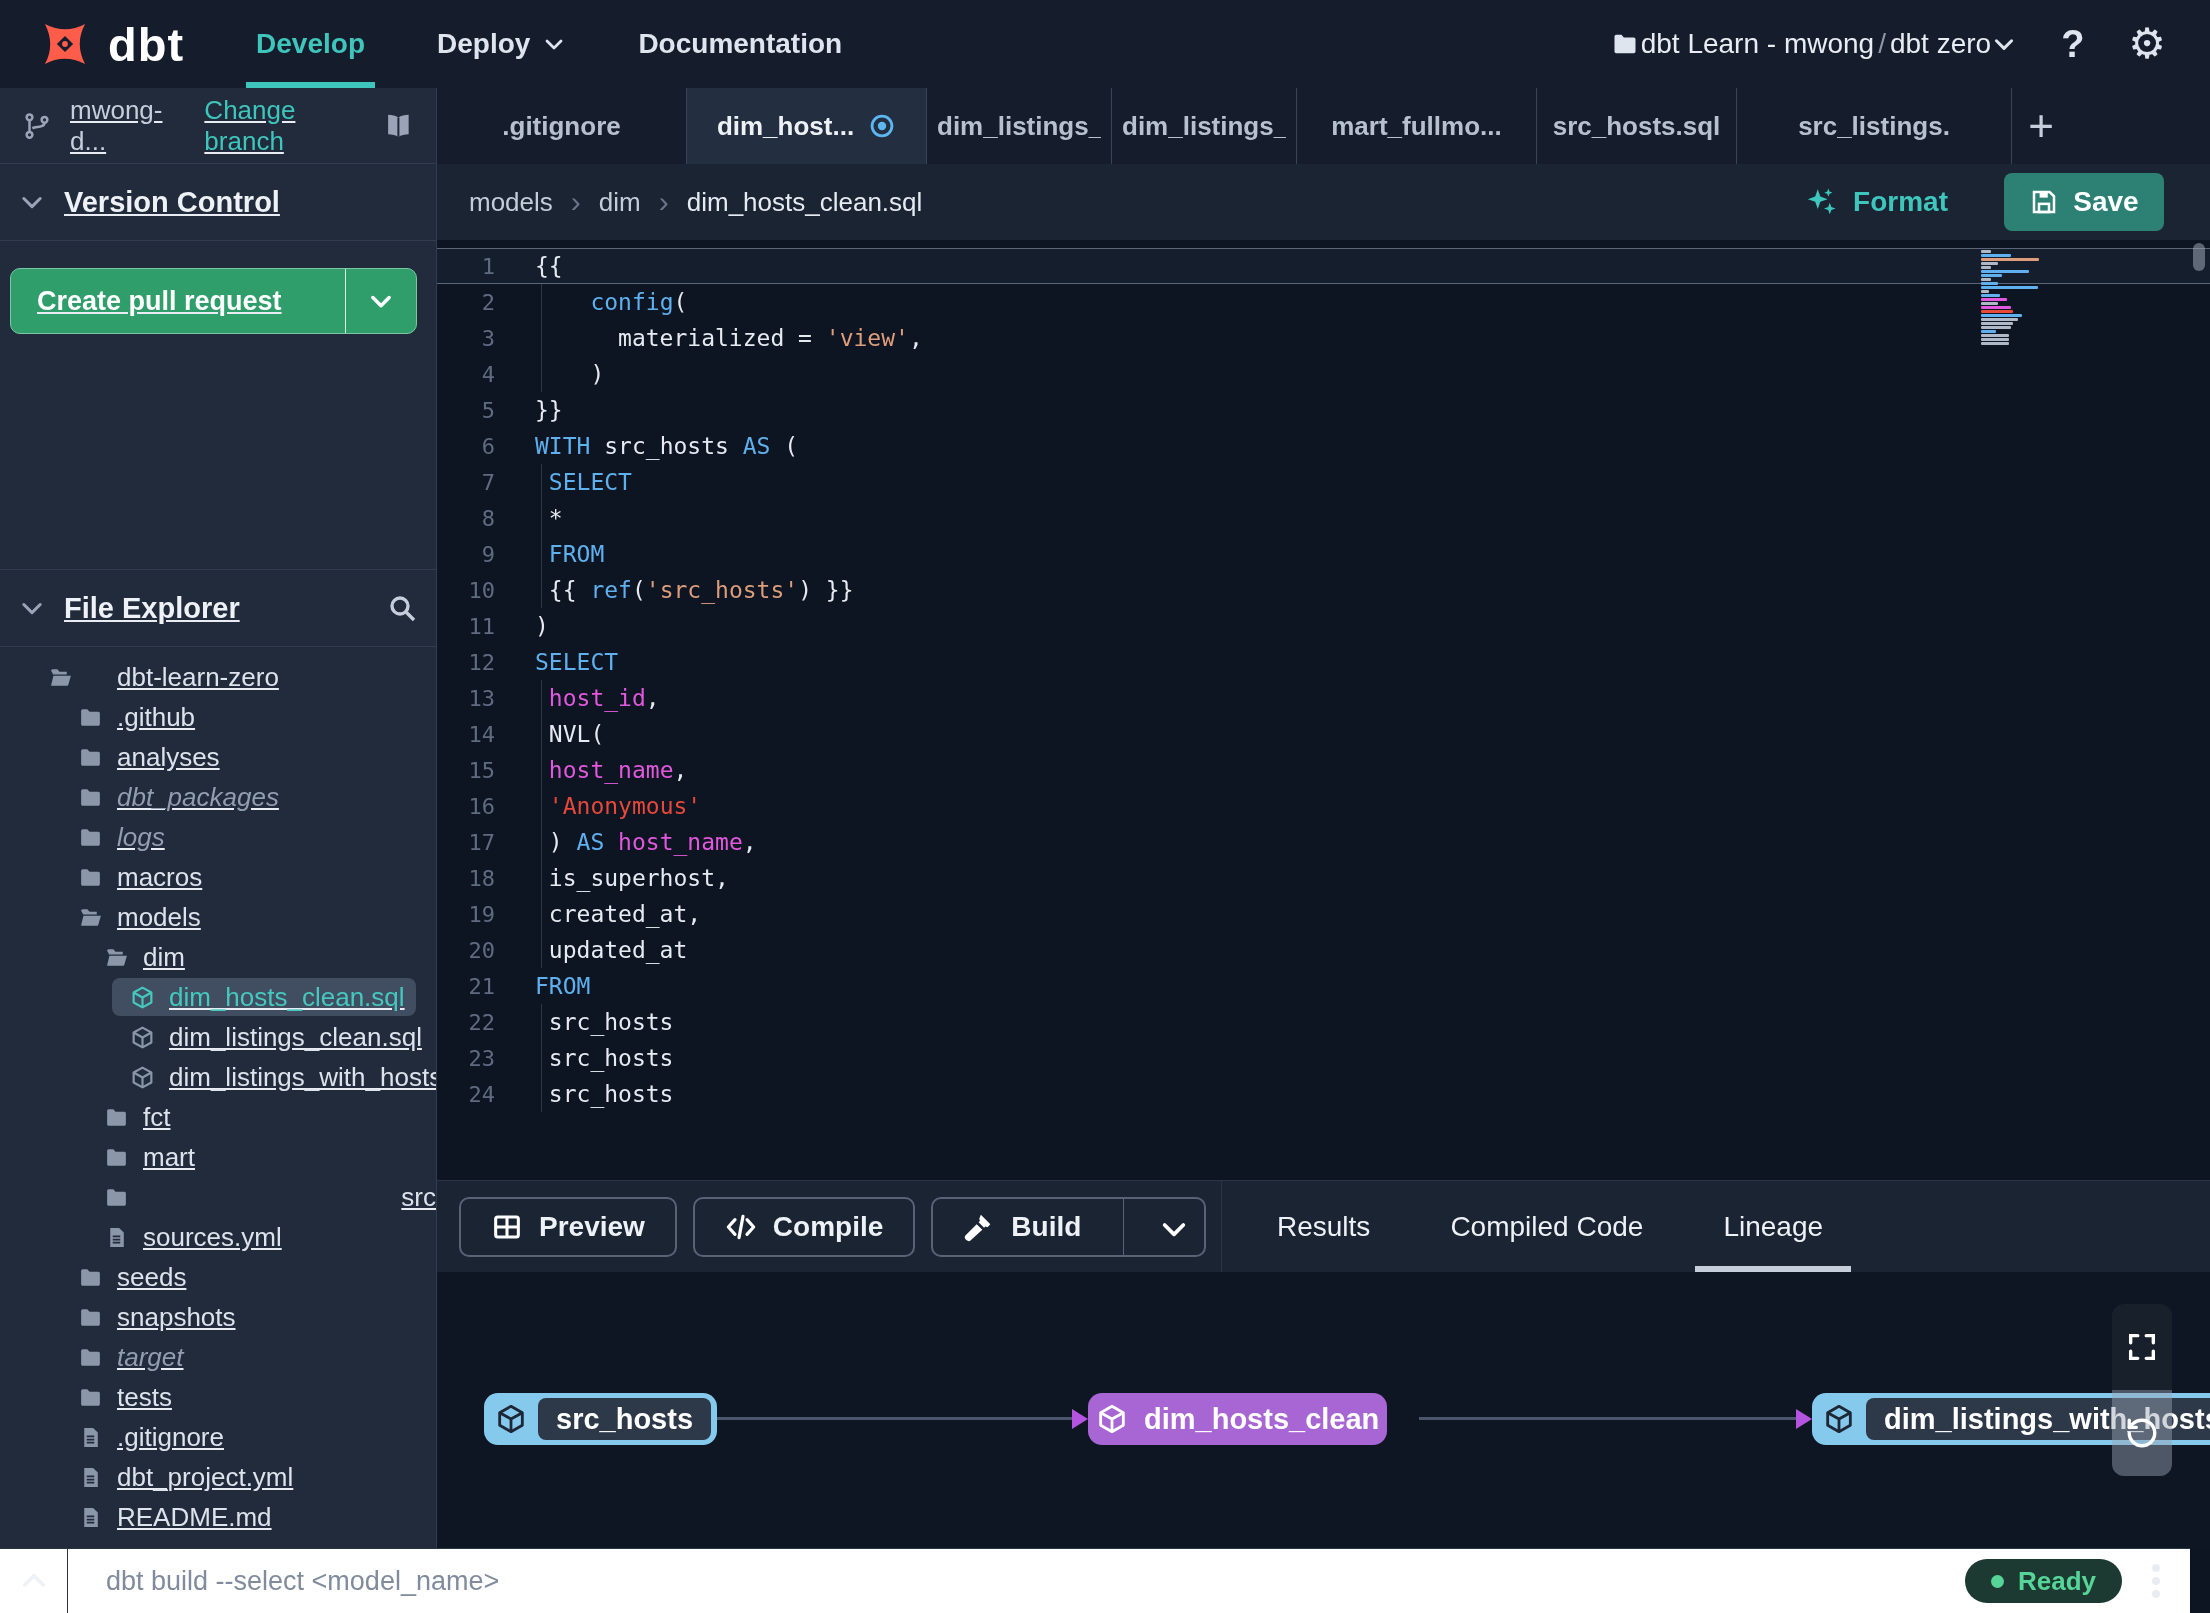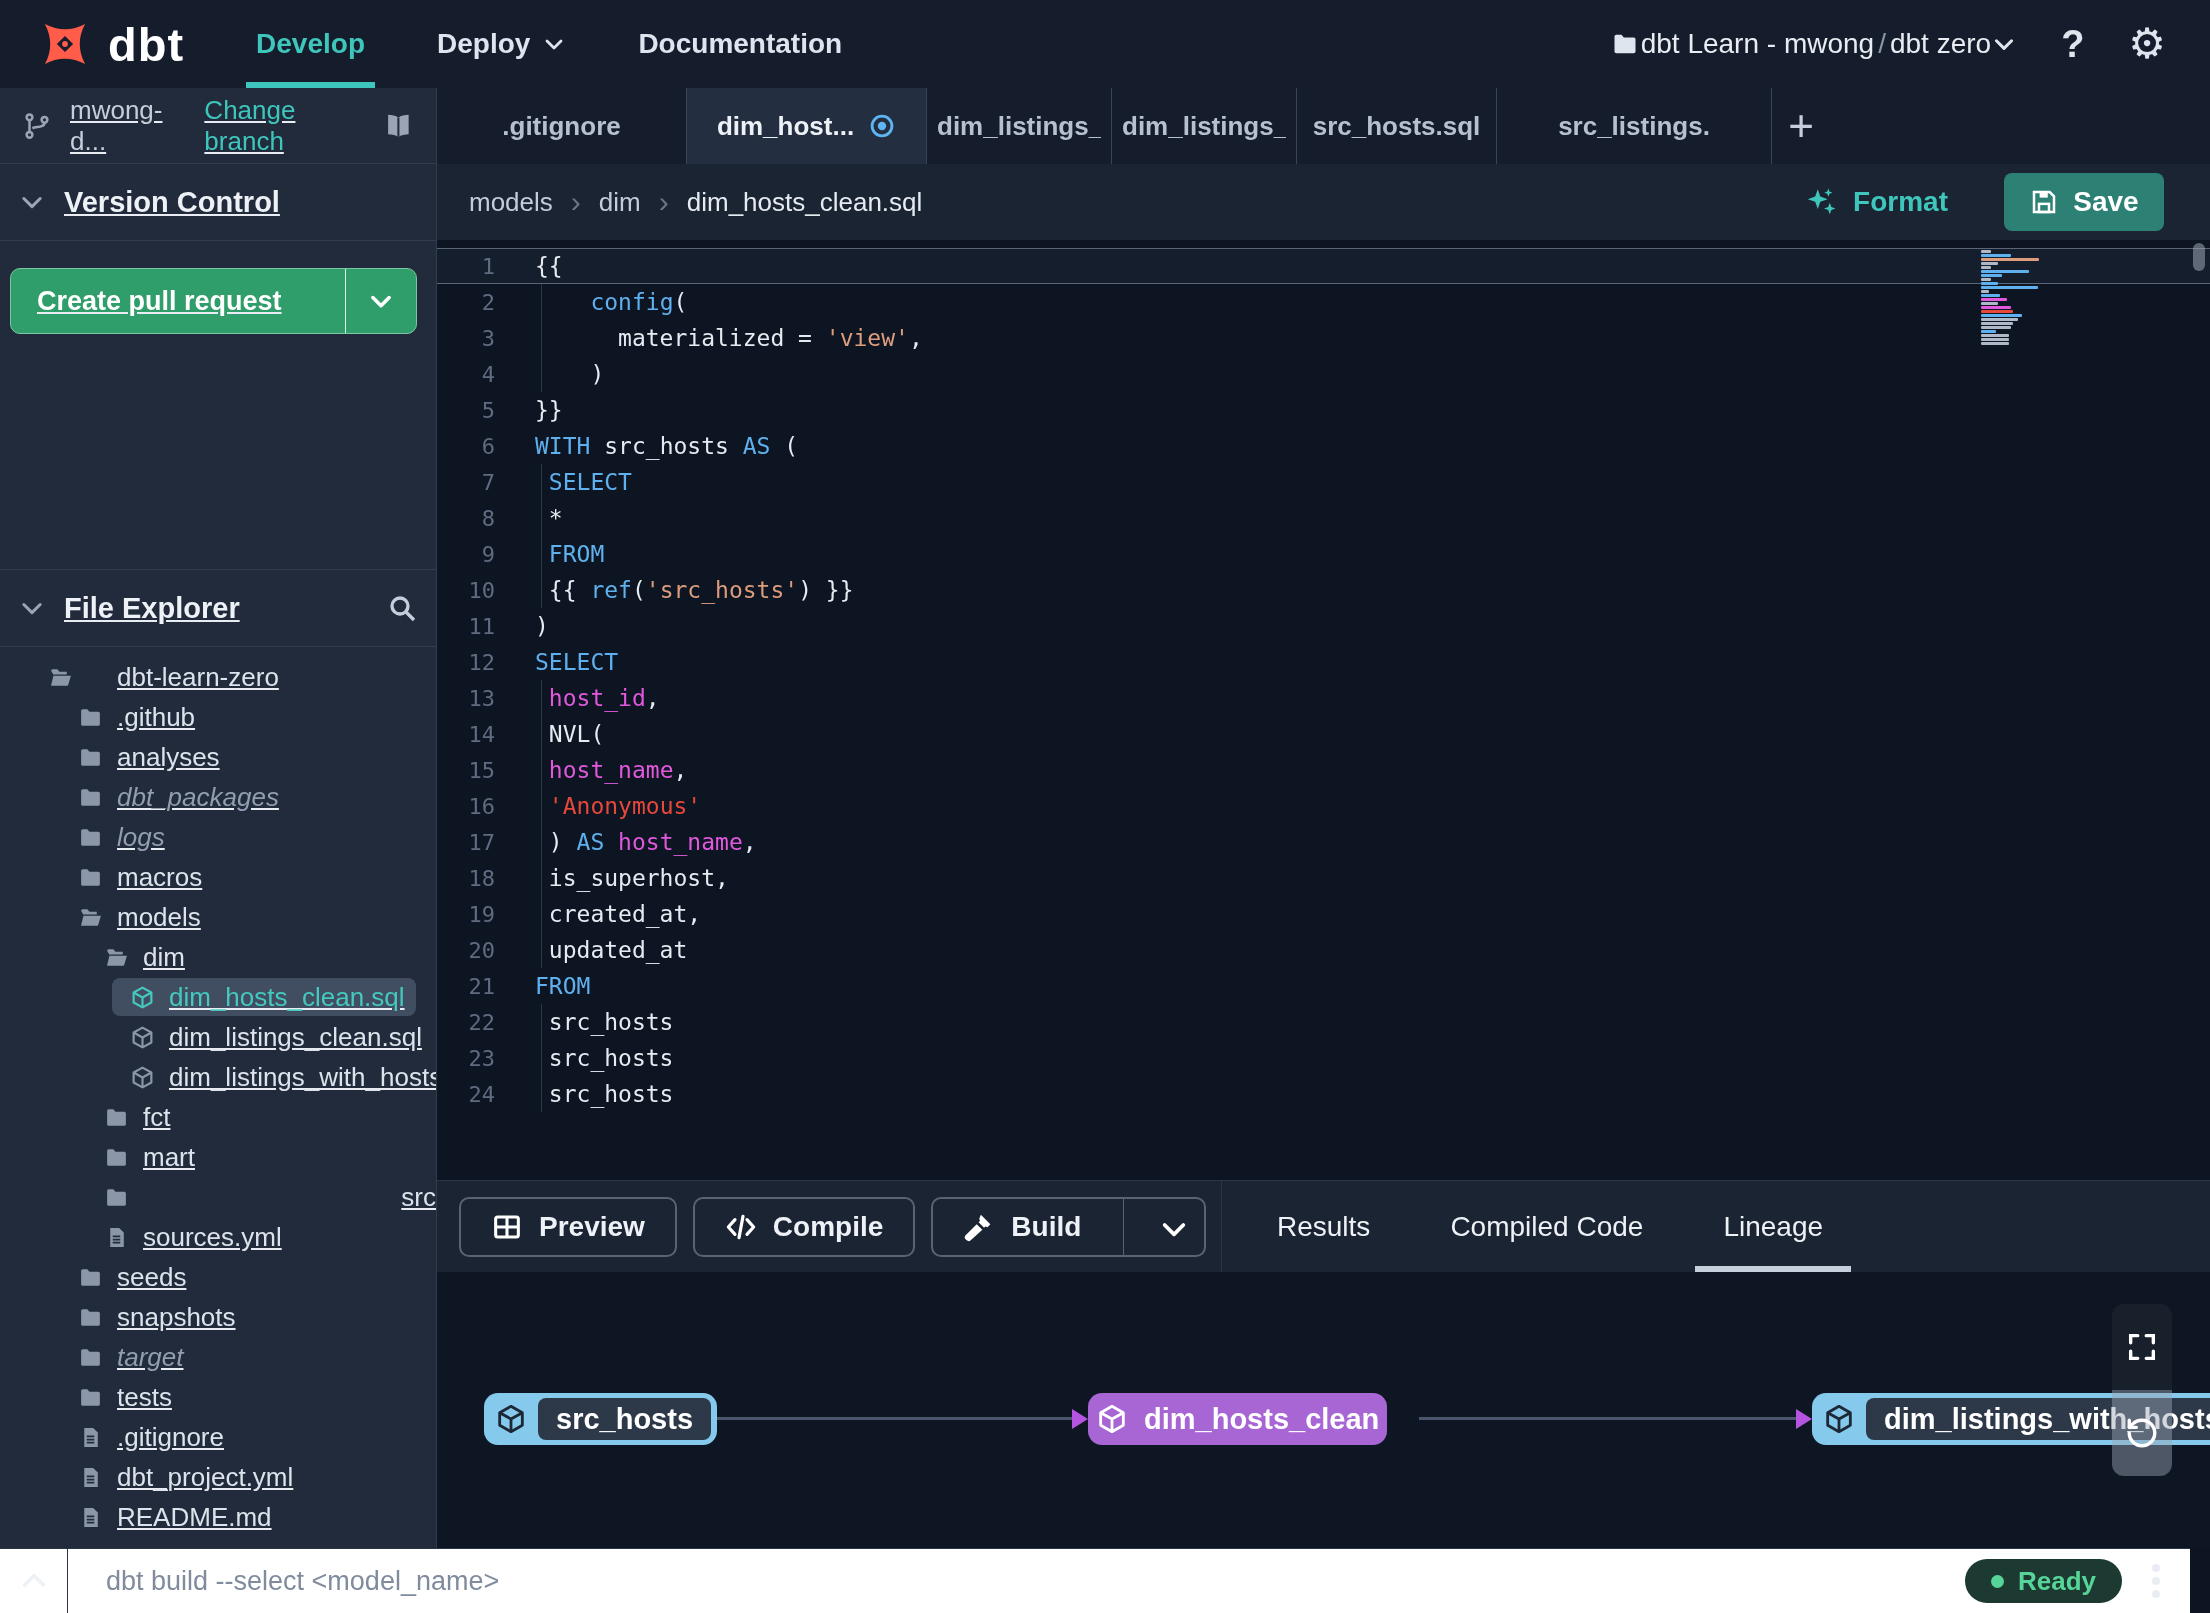--- a/index.html
+++ b/index.html
@@ -447,20 +447,23 @@
             <circle cx="12" cy="12" r="8.5" fill="none" stroke="#5db6f2" stroke-width="2.4"></circle>
             <circle cx="12" cy="12" r="3.6" fill="#5db6f2"></circle>
           </svg>
         </span>
       </div>
       <div class="tab" style="width: 185px;">
         <span class="tab-label">dim_listings_...</span>
       </div>
       <div class="tab" style="width: 185px;">
         <span class="tab-label">dim_listings_...</span>
+      </div>
+      <div class="tab" style="width: 240px;">
+        <span class="tab-label">mart_fullmo...</span>
       </div>
       <div class="tab" style="width: 200px;">
         <span class="tab-label">src_hosts.sql</span>
       </div>
       <div class="tab" style="width: 275px;">
         <span class="tab-label">src_listings.</span>
       </div>
       <div class="tab-add">+</div>
     </div>
 

